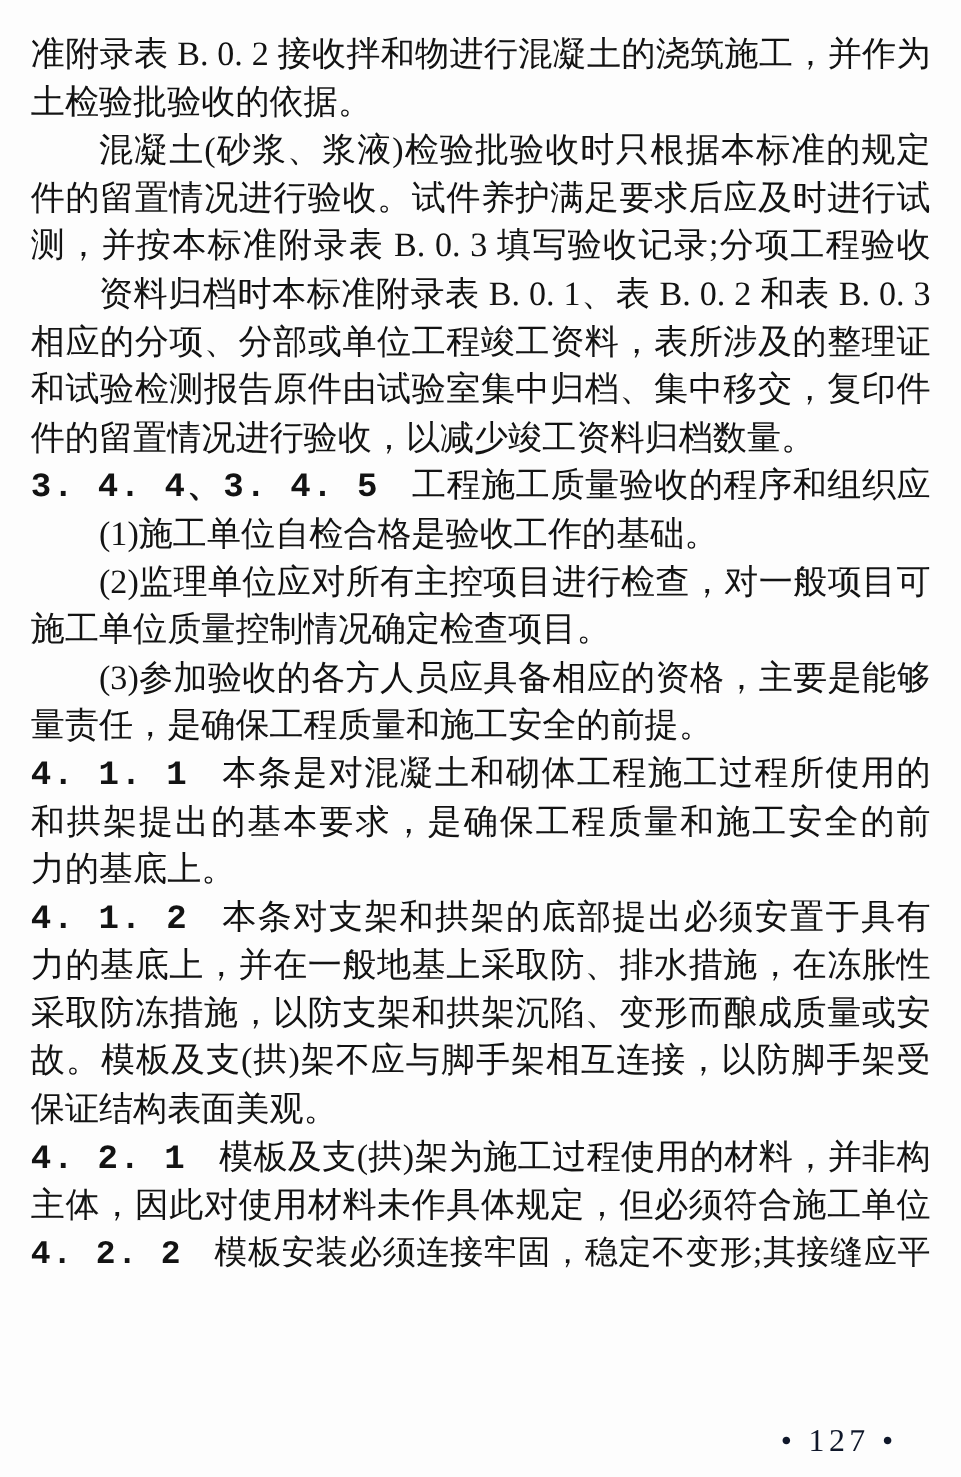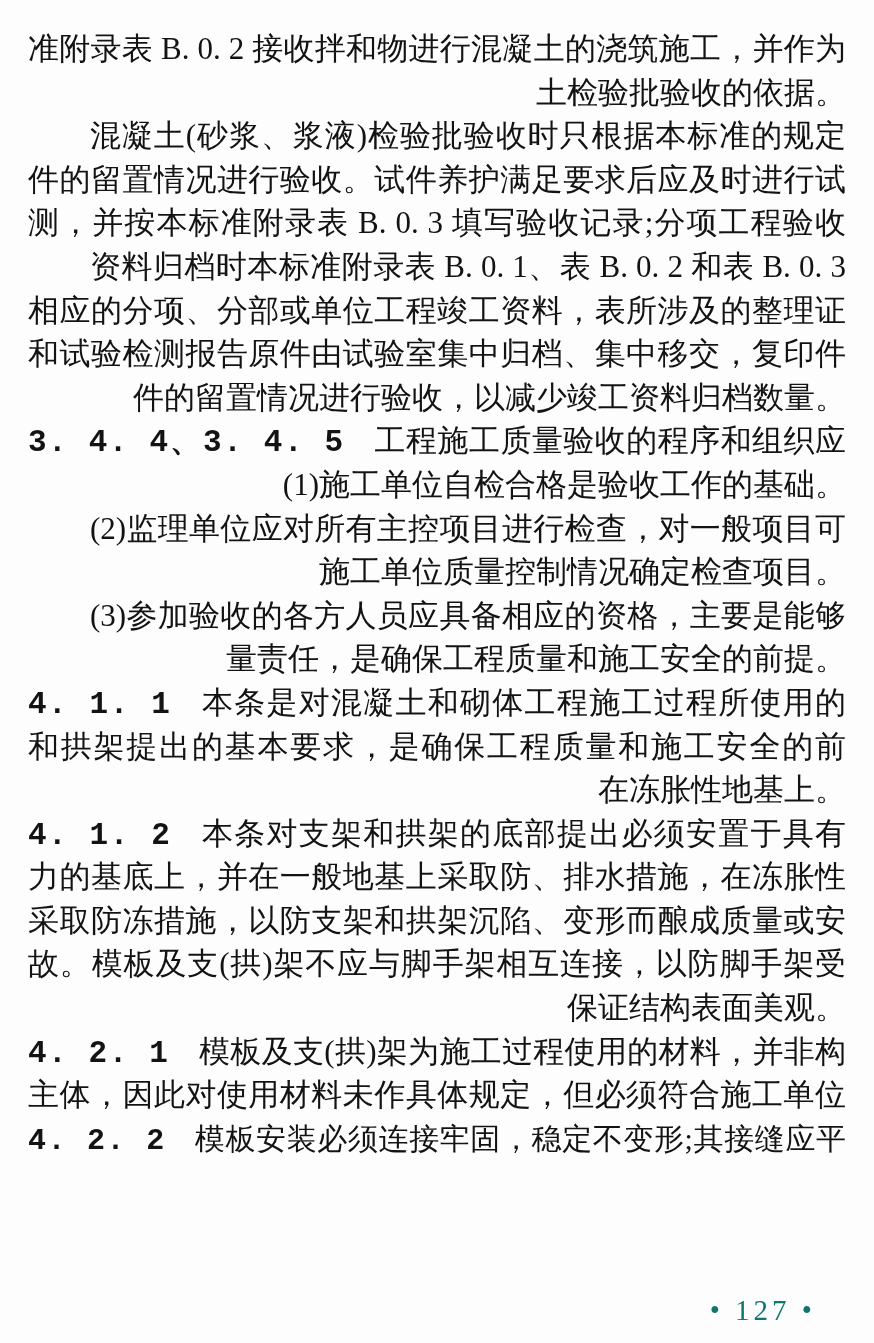--- a/index.html
+++ b/index.html
@@ -21,21 +21,20 @@
   }
   .text-block {
     width: 818px;
   }
   .line {
     font-size: 31px;
     line-height: 43.6px;
     height: 43.6px;
     white-space: normal;
     overflow: hidden;
-    text-align: right;
   }
   .line.fill {
     text-align: justify;
     text-align-last: justify;
   }
   .line.indent {
     text-indent: 2em;
   }
   .line.tight {
     font-size: 30px;
@@ -46,21 +45,21 @@
     margin-right: 0.95em;
     font-family: Liberation Mono, monospace;
   }
   .footer {
     position: absolute;
     right: 58px;
     bottom: 16px;
     font-size: 29px;
     line-height: 34px;
     letter-spacing: 4px;
-    color: #0f766e;
+    color: #0f172a;
     font-family: "Liberation Serif", "DejaVu Serif", serif;
   }
 </style>
 </head>
 <body>
 
 <div class="page">
   <div class="text-block">
       <div class="line fill">准附录表 B. 0. 2 接收拌和物进行混凝土的浇筑施工，并作为混凝</div>
       <div class="line">土检验批验收的依据。</div>
@@ -72,21 +71,21 @@
       <div class="line fill">和试验检测报告原件由试验室集中归档、集中移交，复印件不再纳</div>
       <div class="line">件的留置情况进行验收，以减少竣工资料归档数量。</div>
       <div class="line fill"><span class="head">3. 4. 4、3. 4. 5</span>工程施工质量验收的程序和组织应把握以下要点:</div>
       <div class="line indent">(1)施工单位自检合格是验收工作的基础。</div>
       <div class="line indent fill">(2)监理单位应对所有主控项目进行检查，对一般项目可根据</div>
       <div class="line">施工单位质量控制情况确定检查项目。</div>
       <div class="line indent fill">(3)参加验收的各方人员应具备相应的资格，主要是能够负质</div>
       <div class="line">量责任，是确保工程质量和施工安全的前提。</div>
       <div class="line fill"><span class="head">4. 1. 1</span>本条是对混凝土和砌体工程施工过程所使用的模板、支架</div>
       <div class="line fill">和拱架提出的基本要求，是确保工程质量和施工安全的前提，因此</div>
-      <div class="line">在冻胀性地基上。</div>
+      <div class="line">力的基底上。</div>
       <div class="line fill"><span class="head">4. 1. 2</span>本条对支架和拱架的底部提出必须安置于具有足够承载</div>
       <div class="line fill">力的基底上，并在一般地基上采取防、排水措施，在冻胀性地基上</div>
       <div class="line fill">采取防冻措施，以防支架和拱架沉陷、变形而酿成质量或安全事</div>
       <div class="line fill">故。模板及支(拱)架不应与脚手架相互连接，以防脚手架受力引</div>
       <div class="line">保证结构表面美观。</div>
       <div class="line fill"><span class="head">4. 2. 1</span>模板及支(拱)架为施工过程使用的材料，并非构成工程的</div>
       <div class="line fill">主体，因此对使用材料未作具体规定，但必须符合施工单位编制的</div>
       <div class="line fill tight"><span class="head">4. 2. 2</span>模板安装必须连接牢固，稳定不变形;其接缝应平整、严密、不</div>
     </div>
   <div class="footer">• 127 •</div>

